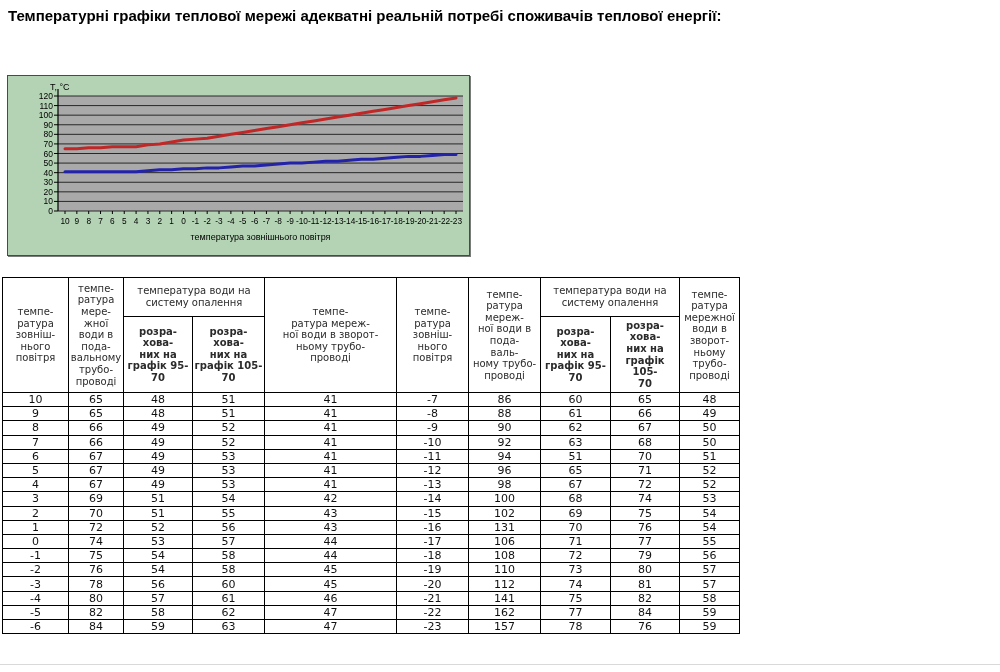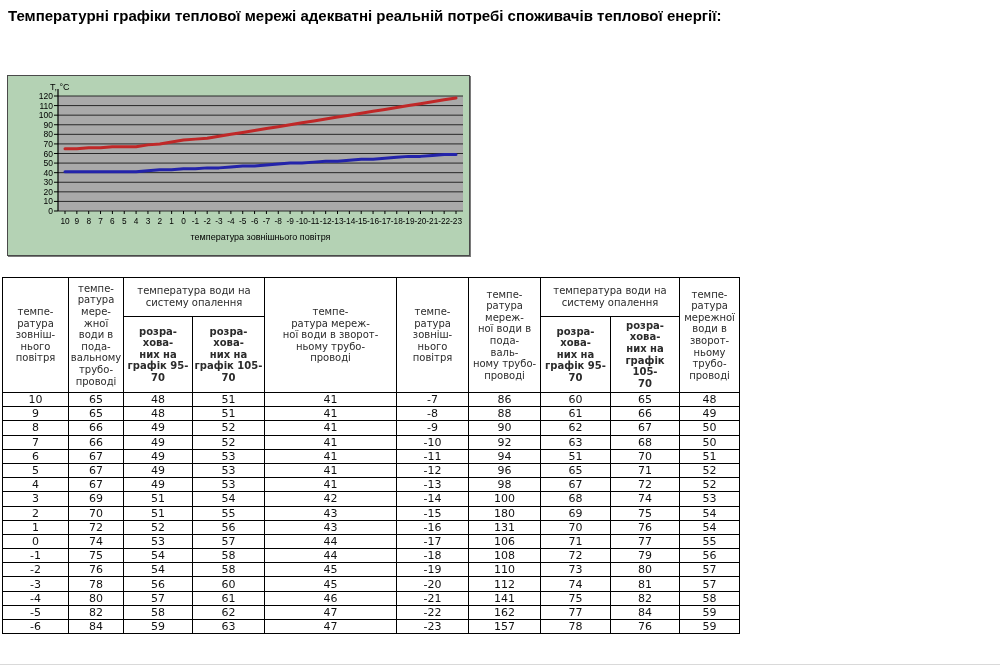--- a/index.html
+++ b/index.html
@@ -330,21 +330,21 @@
           <td>74</td>
           <td>53</td>
         </tr>
         <tr>
           <td>2</td>
           <td>70</td>
           <td>51</td>
           <td>55</td>
           <td>43</td>
           <td>-15</td>
-          <td>180</td>
+          <td>102</td>
           <td>69</td>
           <td>75</td>
           <td>54</td>
         </tr>
         <tr>
           <td>1</td>
           <td>72</td>
           <td>52</td>
           <td>56</td>
           <td>43</td>

